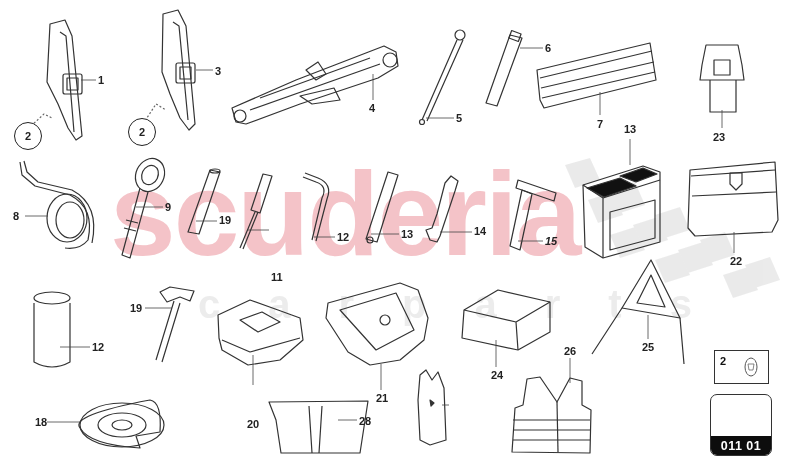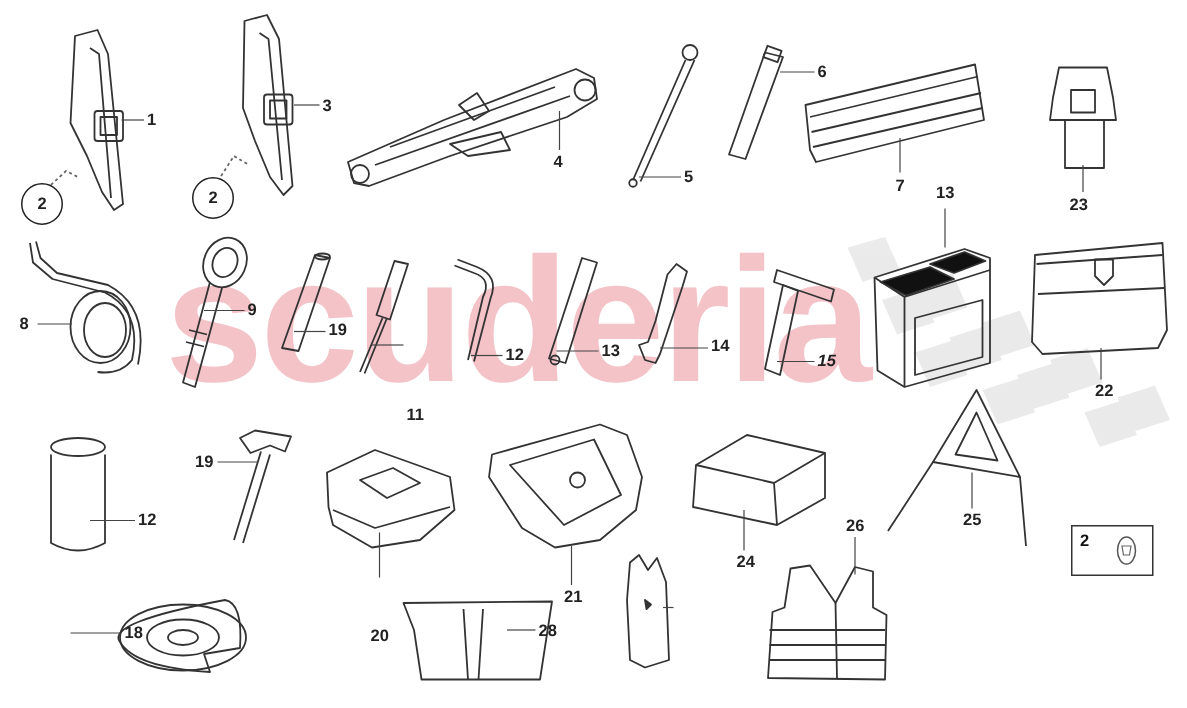--- a/index.html
+++ b/index.html
@@ -14,20 +14,21 @@
   .legend-num { position:absolute; left:5px; top:4px; font-size:11px; font-weight:bold; color:#111; }
   .code-box { position:absolute; left:710px; top:394px; width:60px; height:60px; border:1.2px solid #333; border-radius:7px; overflow:hidden; background:#fff; }
   .code-bar { position:absolute; left:0; bottom:0; width:100%; height:19px; background:#0d0d0d; color:#fff; font-size:12.5px; font-weight:bold; display:flex; align-items:center; justify-content:center; letter-spacing:0.5px; }
 </style>
 </head>
 <body>
 
 <div id="diagram">
 
   <div class="wm wm-main">scuderia</div>
+  <div class="wm wm-sub">carparts</div>
 
   <svg width="791" height="472" style="position:absolute;left:0;top:0">
 
     <g fill="#e6e6e6" opacity="0.8">
       <polygon points="565,165 590,158 600,180 575,188"></polygon>
       <polygon points="610,190 635,182 645,205 620,213"></polygon>
       <polygon points="655,215 680,207 690,230 665,238"></polygon>
       <polygon points="700,240 725,232 735,255 710,263"></polygon>
       <polygon points="745,265 770,257 780,280 755,288"></polygon>
       <polygon points="588,200 613,192 623,215 598,223"></polygon>
@@ -254,28 +255,31 @@
   <span class="lbl" style="left:271px;top:225px;margin-top:47px;">11</span>
   <span class="lbl" style="left:337px;top:232px;">12</span>
   <span class="lbl" style="left:401px;top:229px;">13</span>
   <span class="lbl" style="left:474px;top:226px;">14</span>
   <span class="lbl" style="left:545px;top:236px;font-style:italic;">15</span>
   <span class="lbl" style="left:730px;top:256px;">22</span>
   <span class="lbl" style="left:92px;top:342px;">12</span>
   <span class="lbl" style="left:130px;top:303px;">19</span>
   <span class="lbl" style="left:247px;top:388px;margin-top:31px;">20</span>
   <span class="lbl" style="left:376px;top:393px;">21</span>
-  <span class="lbl" style="left:35px;top:417px;margin-left:48px;">18</span>
+  <span class="lbl" style="left:35px;top:417px;">18</span>
   <span class="lbl" style="left:359px;top:416px;">28</span>
   <span class="lbl" style="left:451px;top:400px;"></span>
   <span class="lbl" style="left:491px;top:370px;">24</span>
   <span class="lbl" style="left:642px;top:342px;">25</span>
   <span class="lbl" style="left:564px;top:346px;">26</span>
 
   <div class="legend-box">
     <span class="legend-num">2</span>
     <svg width="16" height="22" style="position:absolute;left:28px;top:5px">
       <ellipse cx="8" cy="11" rx="6" ry="9" fill="none" stroke="#555" stroke-width="1"></ellipse>
       <path d="M5,8 L11,8 L10,14 L6,14 Z" fill="none" stroke="#666" stroke-width="0.8"></path>
     </svg>
   </div>
 
+  <div class="code-box">
+    <div class="code-bar">011 01</div>
+  </div>
 </div>
 
 </body></html>

